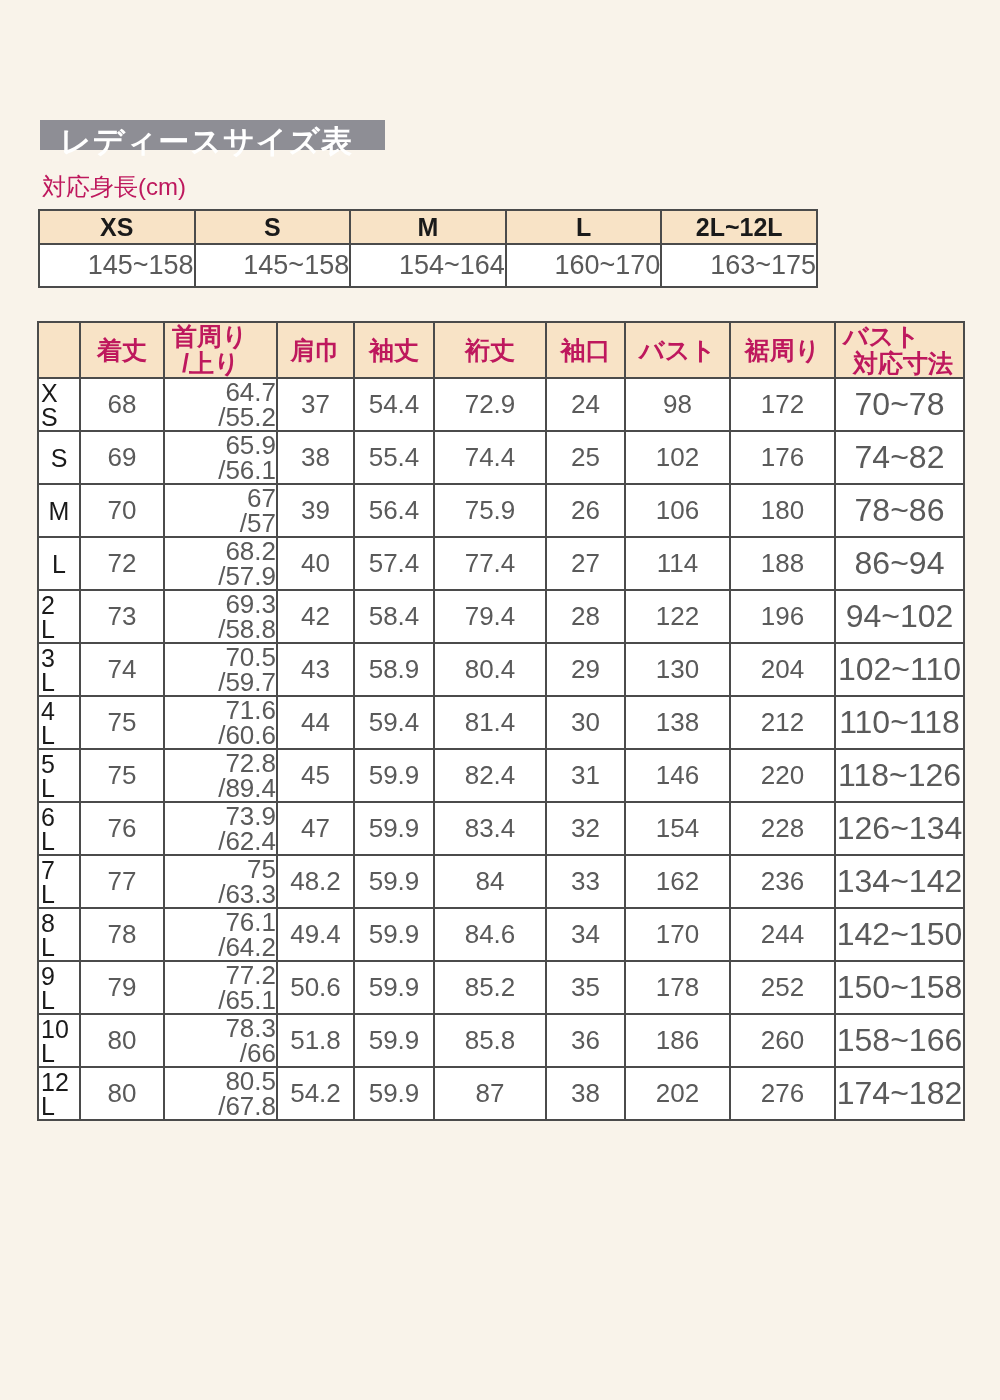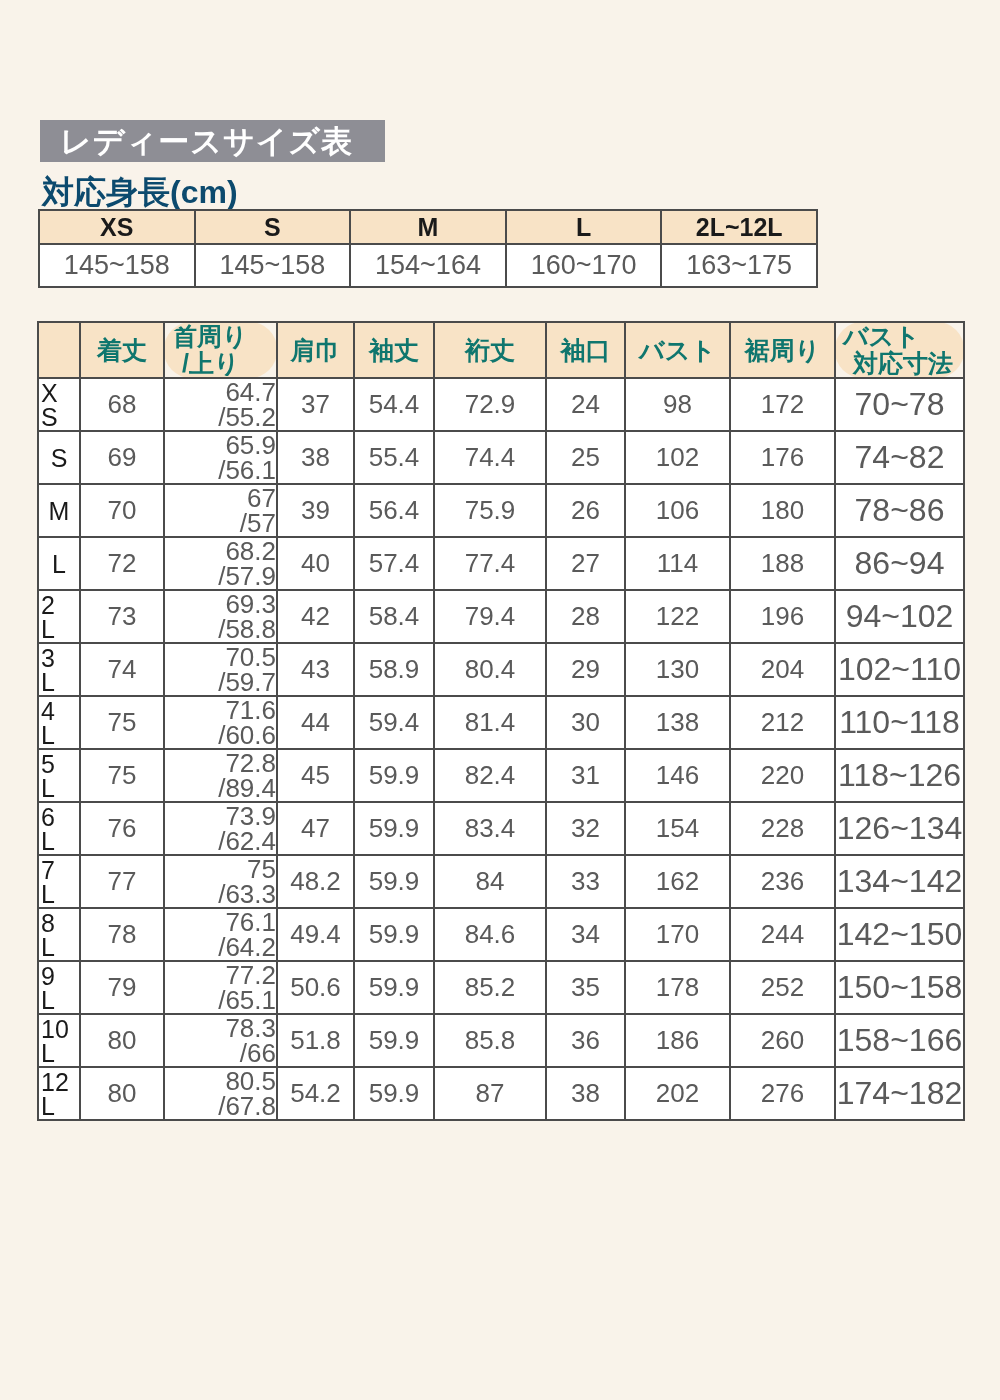--- a/index.html
+++ b/index.html
@@ -10,36 +10,36 @@
     height: 1400px;
     background: #f9f3ea;
     font-family: "Liberation Sans", sans-serif;
     overflow: hidden;
   }
   .title-bar {
     position: absolute;
     left: 40px;
     top: 120px;
     width: 345px;
-    height: 42px;
+    height: 30px;
     background: #8e8e95;
     color: #ffffff;
     font-size: 31px;
     font-weight: bold;
     line-height: 43px;
     padding-left: 20px;
     letter-spacing: 1px;
   }
   .height-label {
     position: absolute;
     left: 42px;
     top: 171px;
-    font-size: 32px;
-    font-weight: bold;
-    color: #0c4a6e;
+    font-size: 24px;
+    font-weight: normal;
+    color: #be185d;
   }
   table { border-collapse: collapse; table-layout: fixed; }
   th, td { border: 2px solid #4b4b4b; }
 
   
   .height-table {
     position: absolute;
     left: 38px;
     top: 209px;
     width: 780px;
@@ -50,41 +50,41 @@
     font-size: 25px;
     font-weight: 600;
     color: #1a1a1a;
     text-align: center;
   }
   .height-table td {
     background: #ffffff;
     height: 43px;
     font-size: 27px;
     color: #5a5a5a;
-    text-align: center;
+    text-align: right;
   }
 
   
   .size-table {
     position: absolute;
     left: 37px;
     top: 321px;
     width: 926px;
   }
   .size-table th {
     background: #f8e3c6;
     height: 56px;
     font-size: 25px;
     font-weight: 600;
-    color: #0f766e;
+    color: #be185d;
     text-align: center;
     line-height: 27px;
     overflow: hidden;
   }
-  .size-table th.two-line { text-align: left; padding-left: 7px; border-radius: 27px; }
+  .size-table th.two-line { text-align: left; padding-left: 7px; }
   .size-table th.two-line .hline2 { text-indent: 10px; }
   .size-table td {
     background: #ffffff;
     height: 53px;
     font-size: 26px;
     color: #5a5a5a;
     text-align: center;
     line-height: 25px;
     overflow: hidden;
   }

